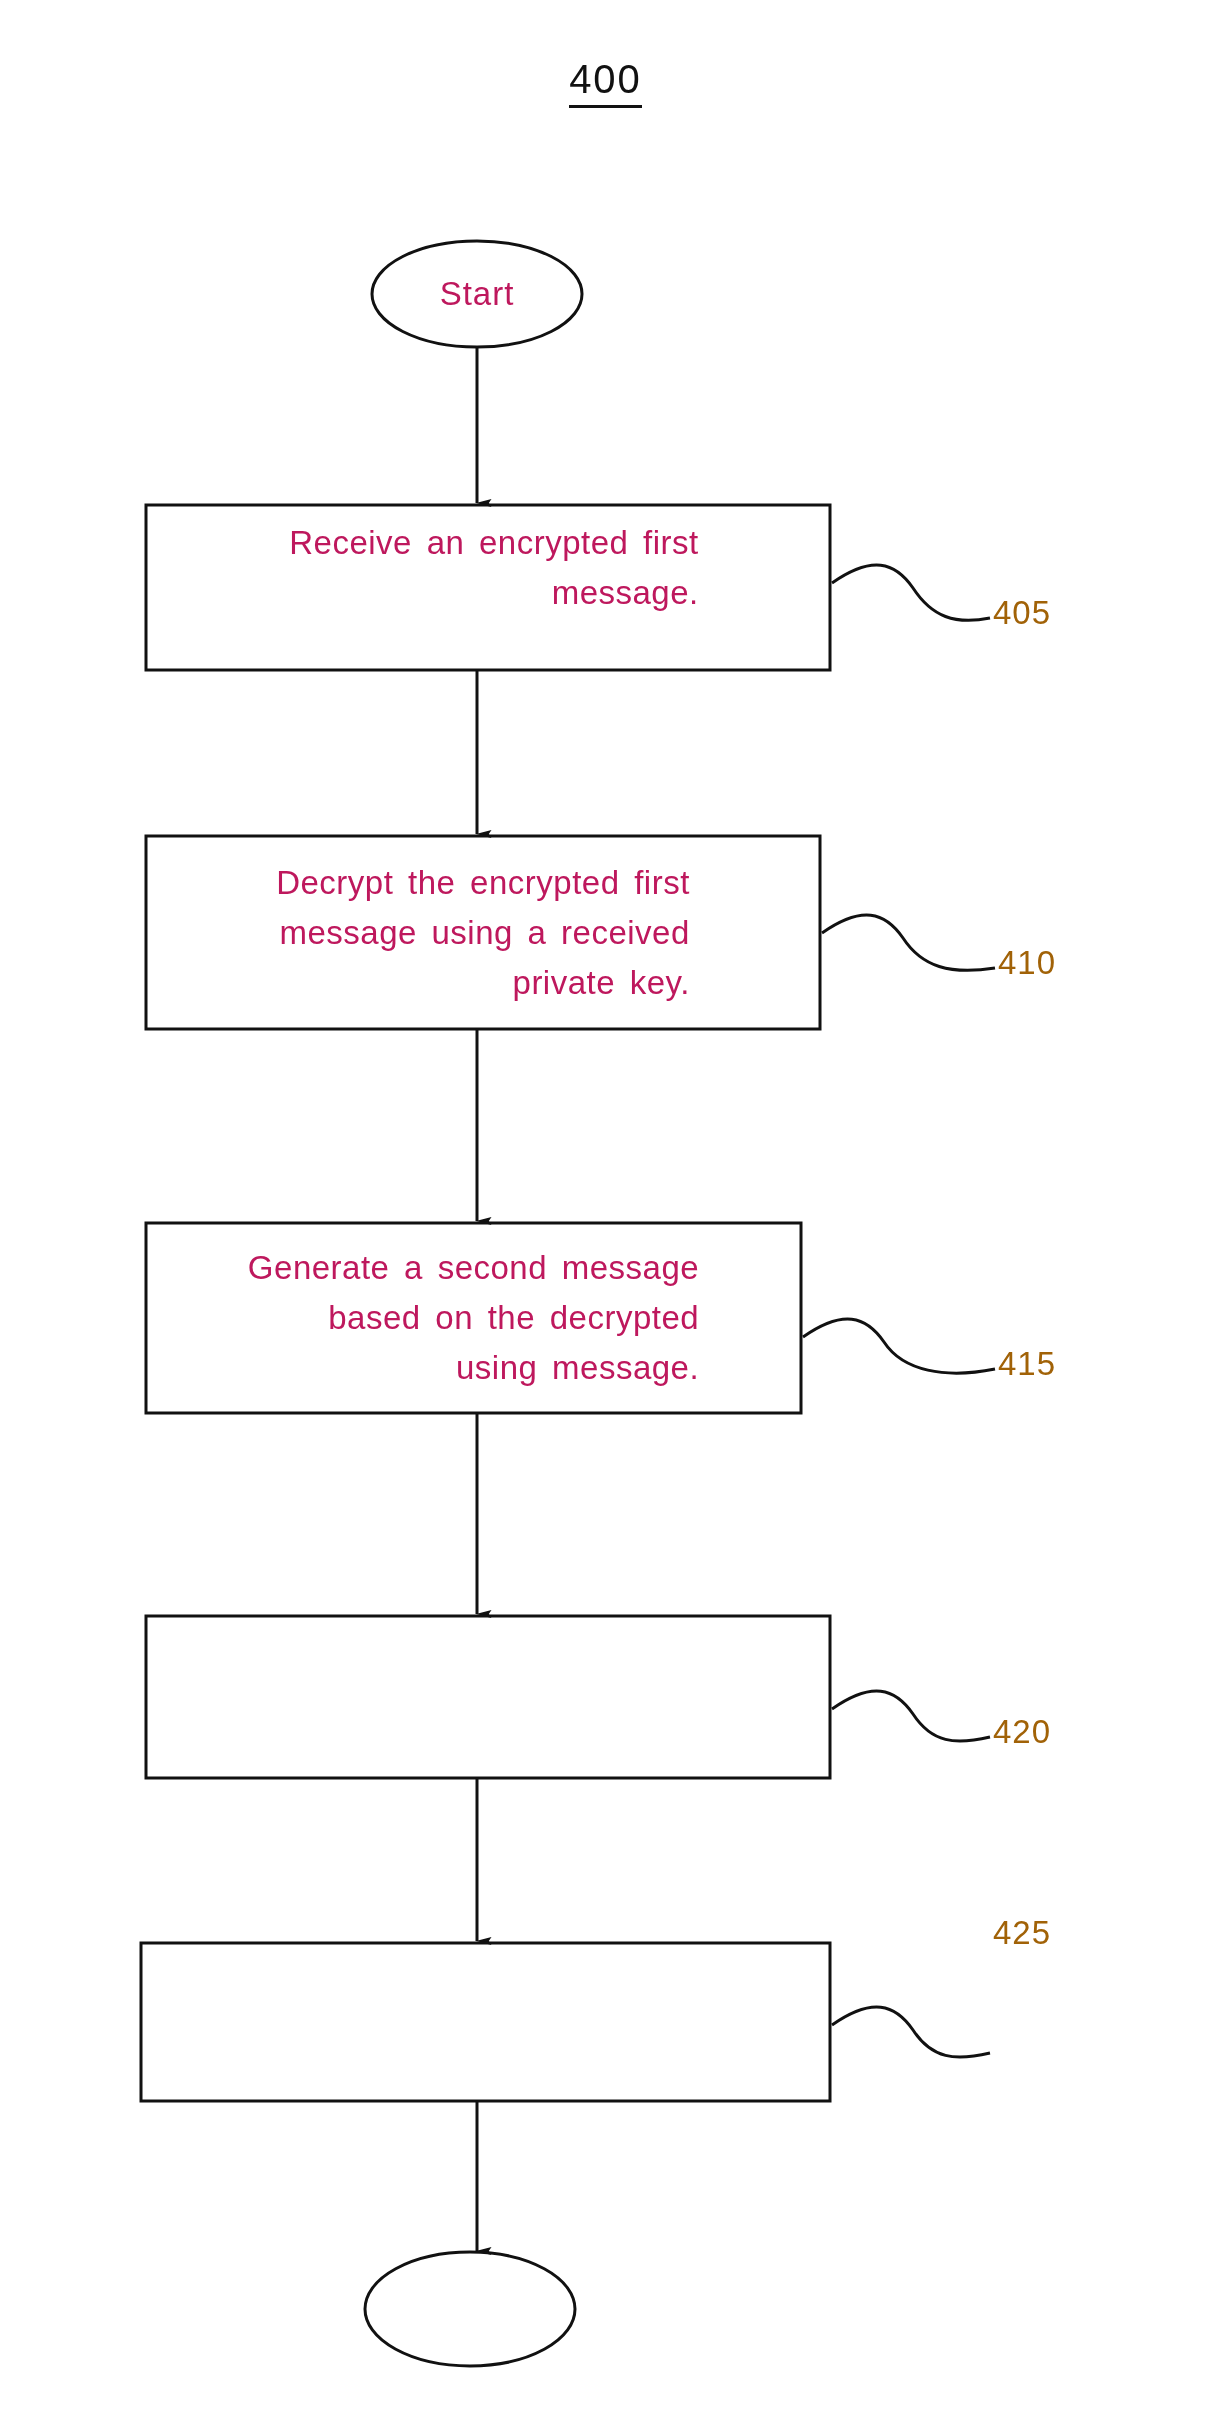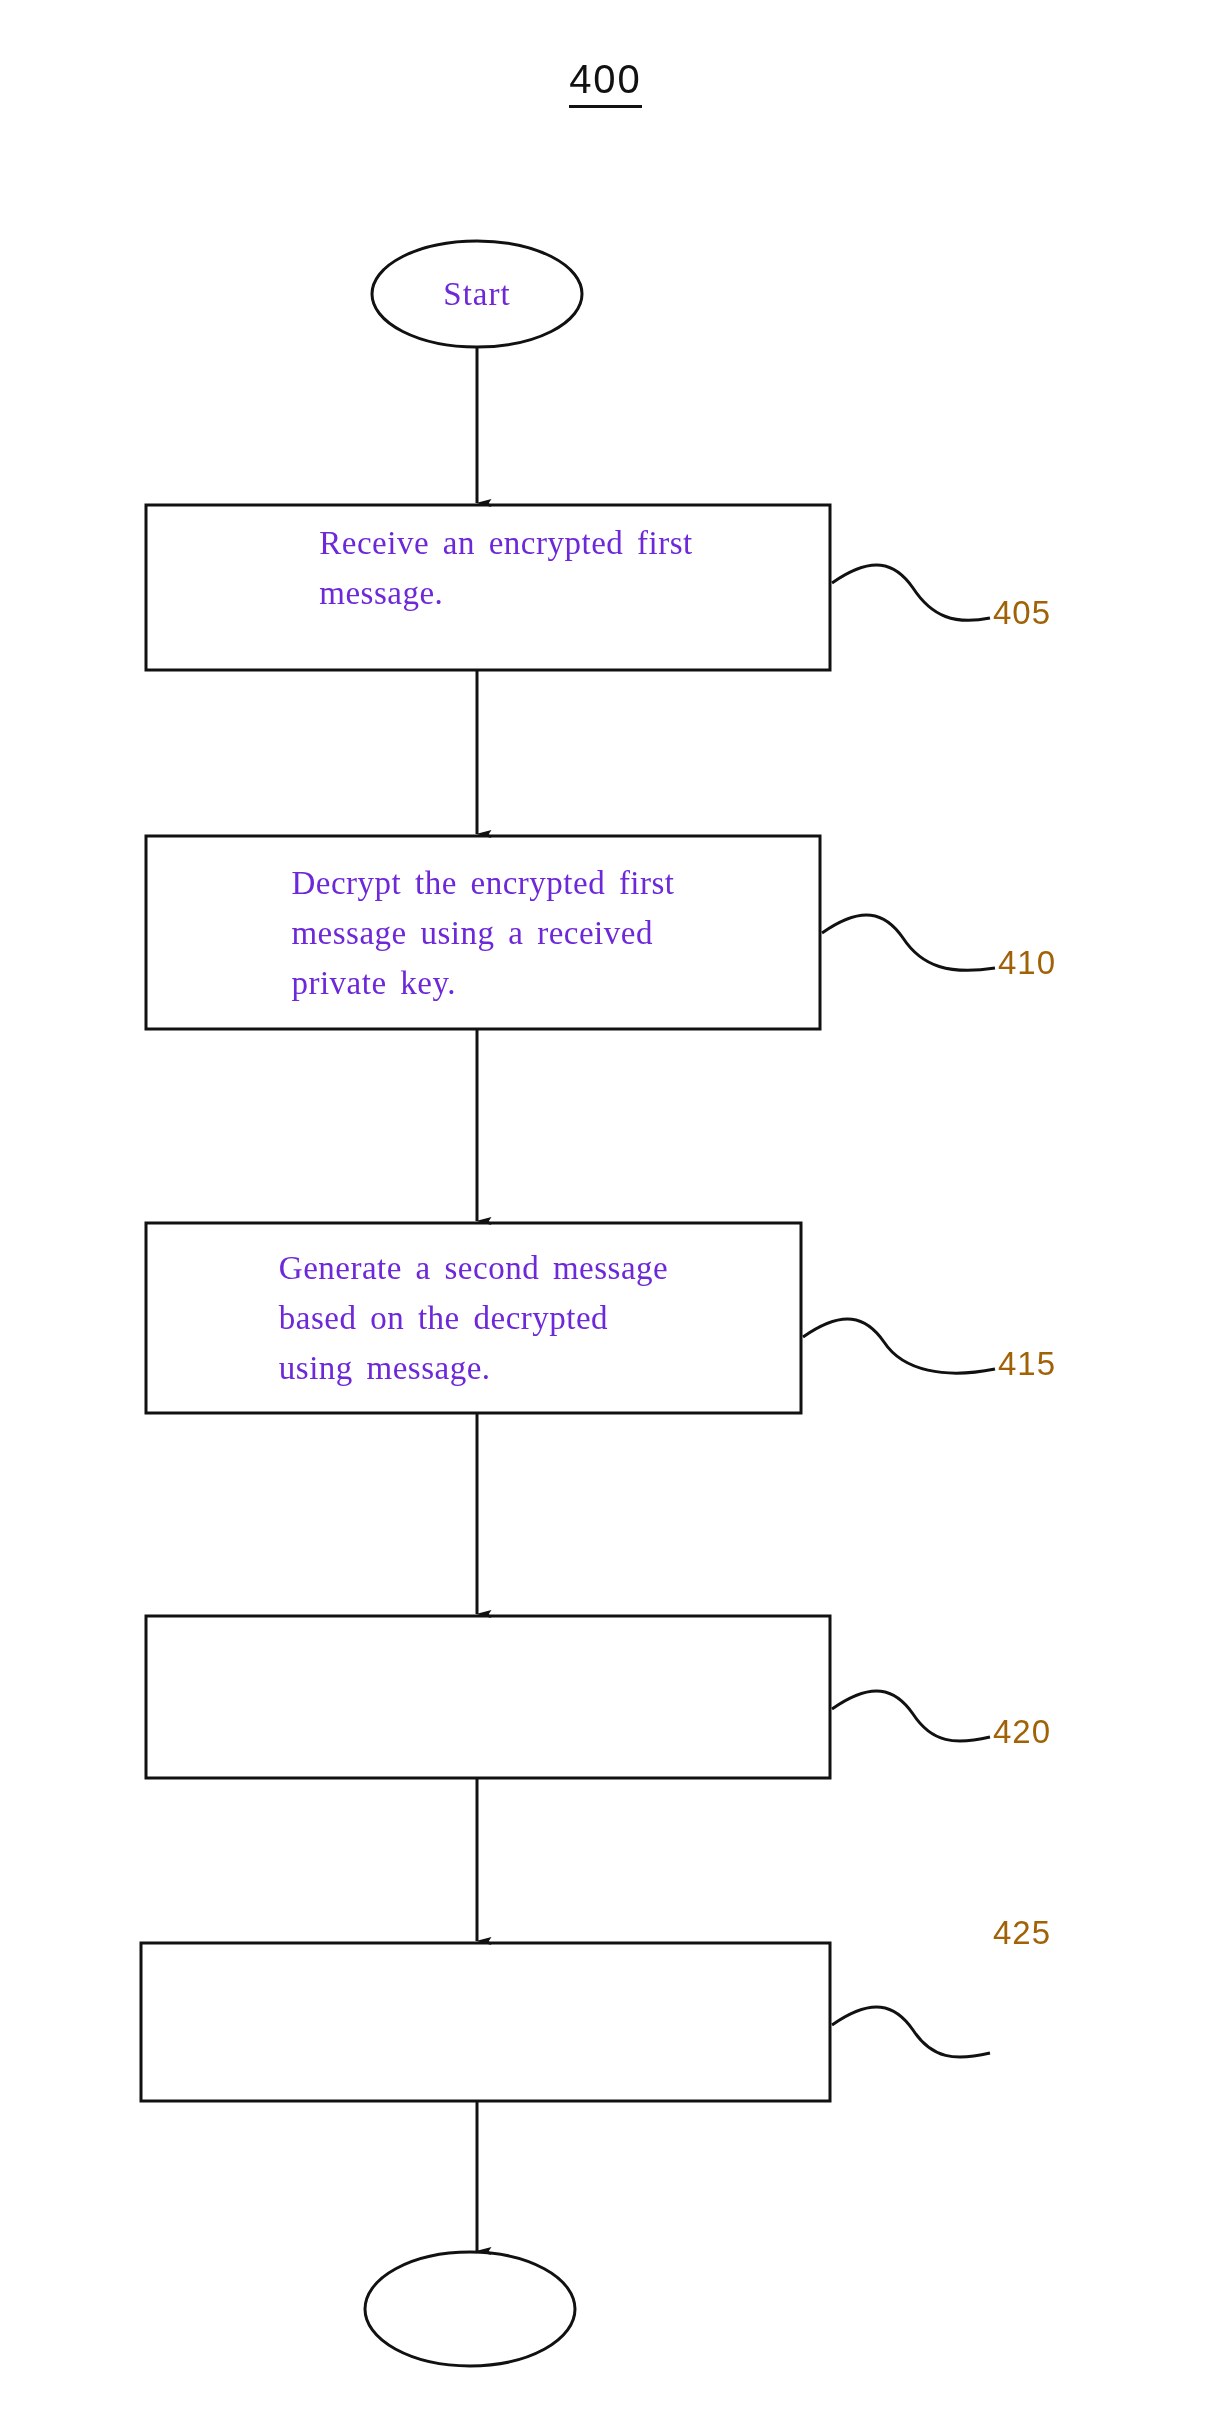--- a/index.html
+++ b/index.html
@@ -36,23 +36,23 @@
     letter-spacing: 2px;
     color: #111111;
     font-family: "Liberation Sans", sans-serif;
   }
   .fig-title span {
     border-bottom: 3px solid #111111;
     padding-bottom: 4px;
   }
   .node-text {
     position: absolute;
-    text-align: left;
-    color: #6d28d9;
-    font-family: Liberation Serif, serif;
+    text-align: right;
+    color: #be185d;
+    font-family: Liberation Sans, sans-serif;
     font-size: 33px;
     line-height: 50px;
     letter-spacing: 0.5px;
     word-spacing: 5px;
     display: flex;
     align-items: center;
     justify-content: center;
     white-space: pre-line;
   }
   .terminal-text {
@@ -113,21 +113,21 @@
     <path d="M 832,566 C 872,538 895,545 913,571 C 932,600 955,608 990,601" fill="none" stroke="#111111" stroke-width="3"></path>
     <path d="M 822,916 C 862,888 885,895 903,921 C 922,950 950,958 995,951" fill="none" stroke="#111111" stroke-width="3"></path>
     <path d="M 803,1320 C 843,1292 866,1299 884,1325 C 903,1354 945,1362 995,1352" fill="none" stroke="#111111" stroke-width="3"></path>
     <path d="M 832,1692 C 872,1664 895,1671 913,1697 C 932,1726 955,1728 990,1720" fill="none" stroke="#111111" stroke-width="3"></path>
     <path d="M 832,2008 C 872,1980 895,1987 913,2013 C 932,2042 955,2044 990,2036" fill="none" stroke="#111111" stroke-width="3"></path>
   </svg>
 
   <div class="node-text terminal-text" style="left:372px; top:224px; width:210px; height:106px;">Start</div>
 
 
-  <div class="node-text" style="left:164px; top:488px; width:684px; height:125px;">Receive an encrypted first
+  <div class="node-text" style="left:152px; top:488px; width:684px; height:125px;">Receive an encrypted first
 message.</div>
 
   <div class="node-text" style="left:146px; top:819px; width:674px; height:193px;">Decrypt the encrypted first
 message using a received
 private key.</div>
 
   <div class="node-text" style="left:146px; top:1206px; width:655px; height:190px;">Generate a second message
 based on the decrypted
 using message.</div>
 

